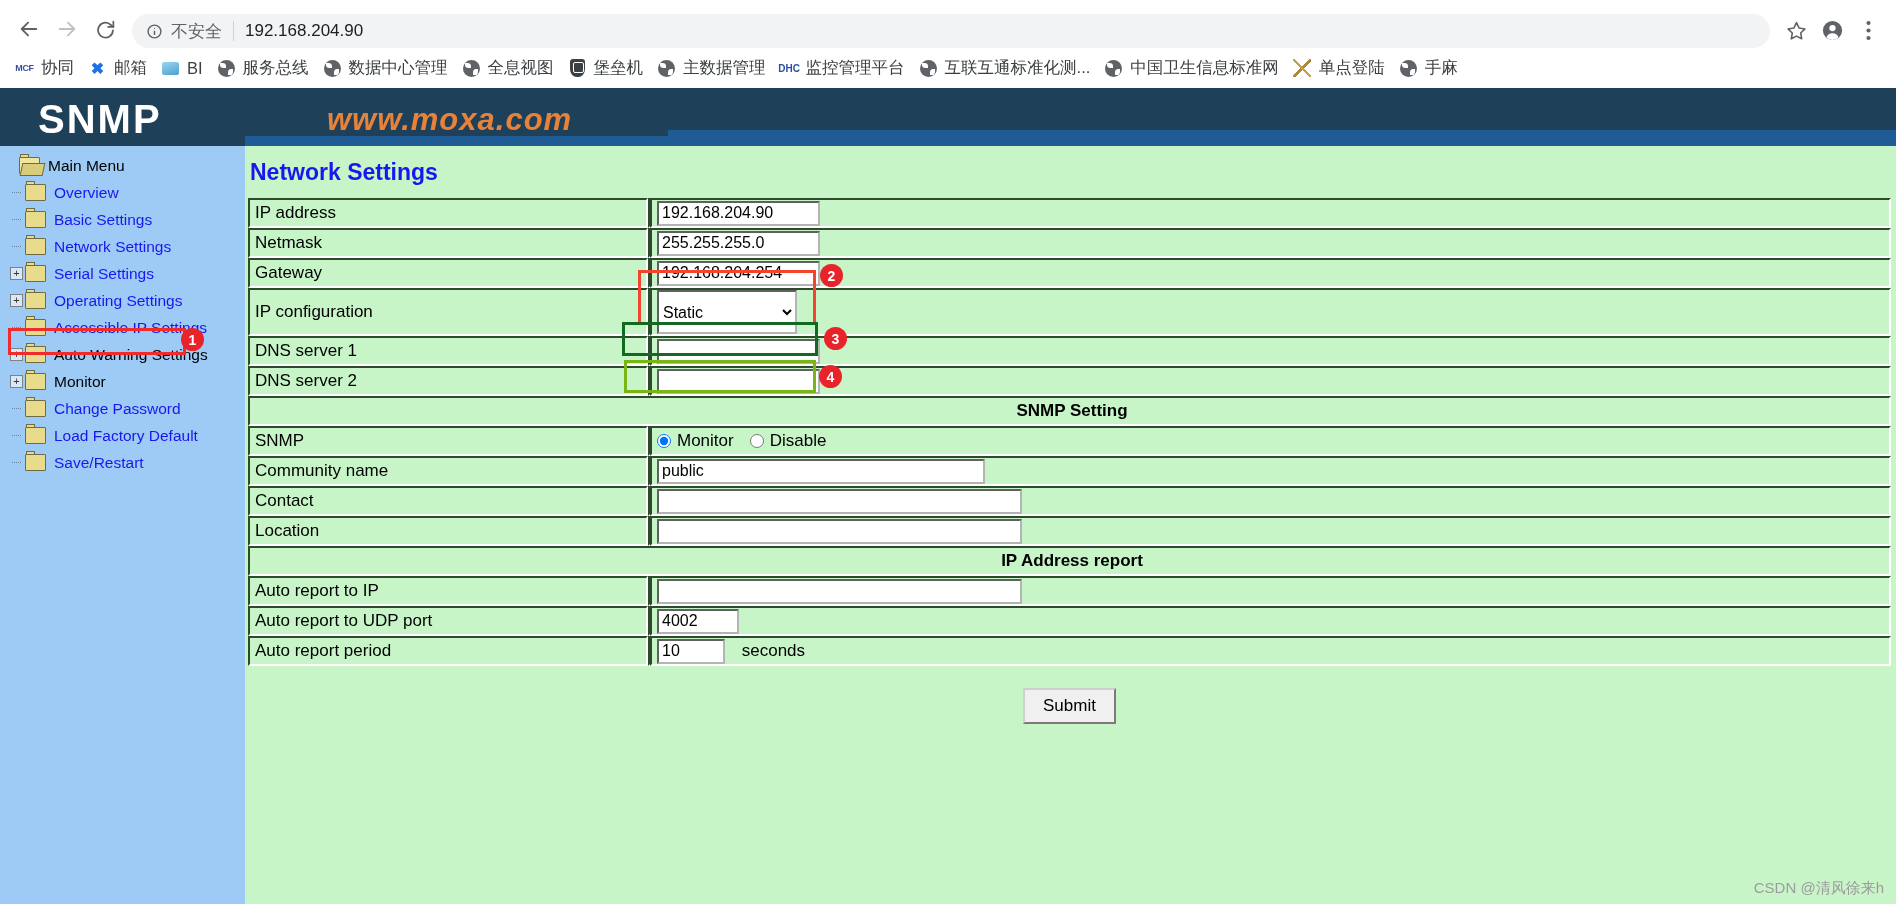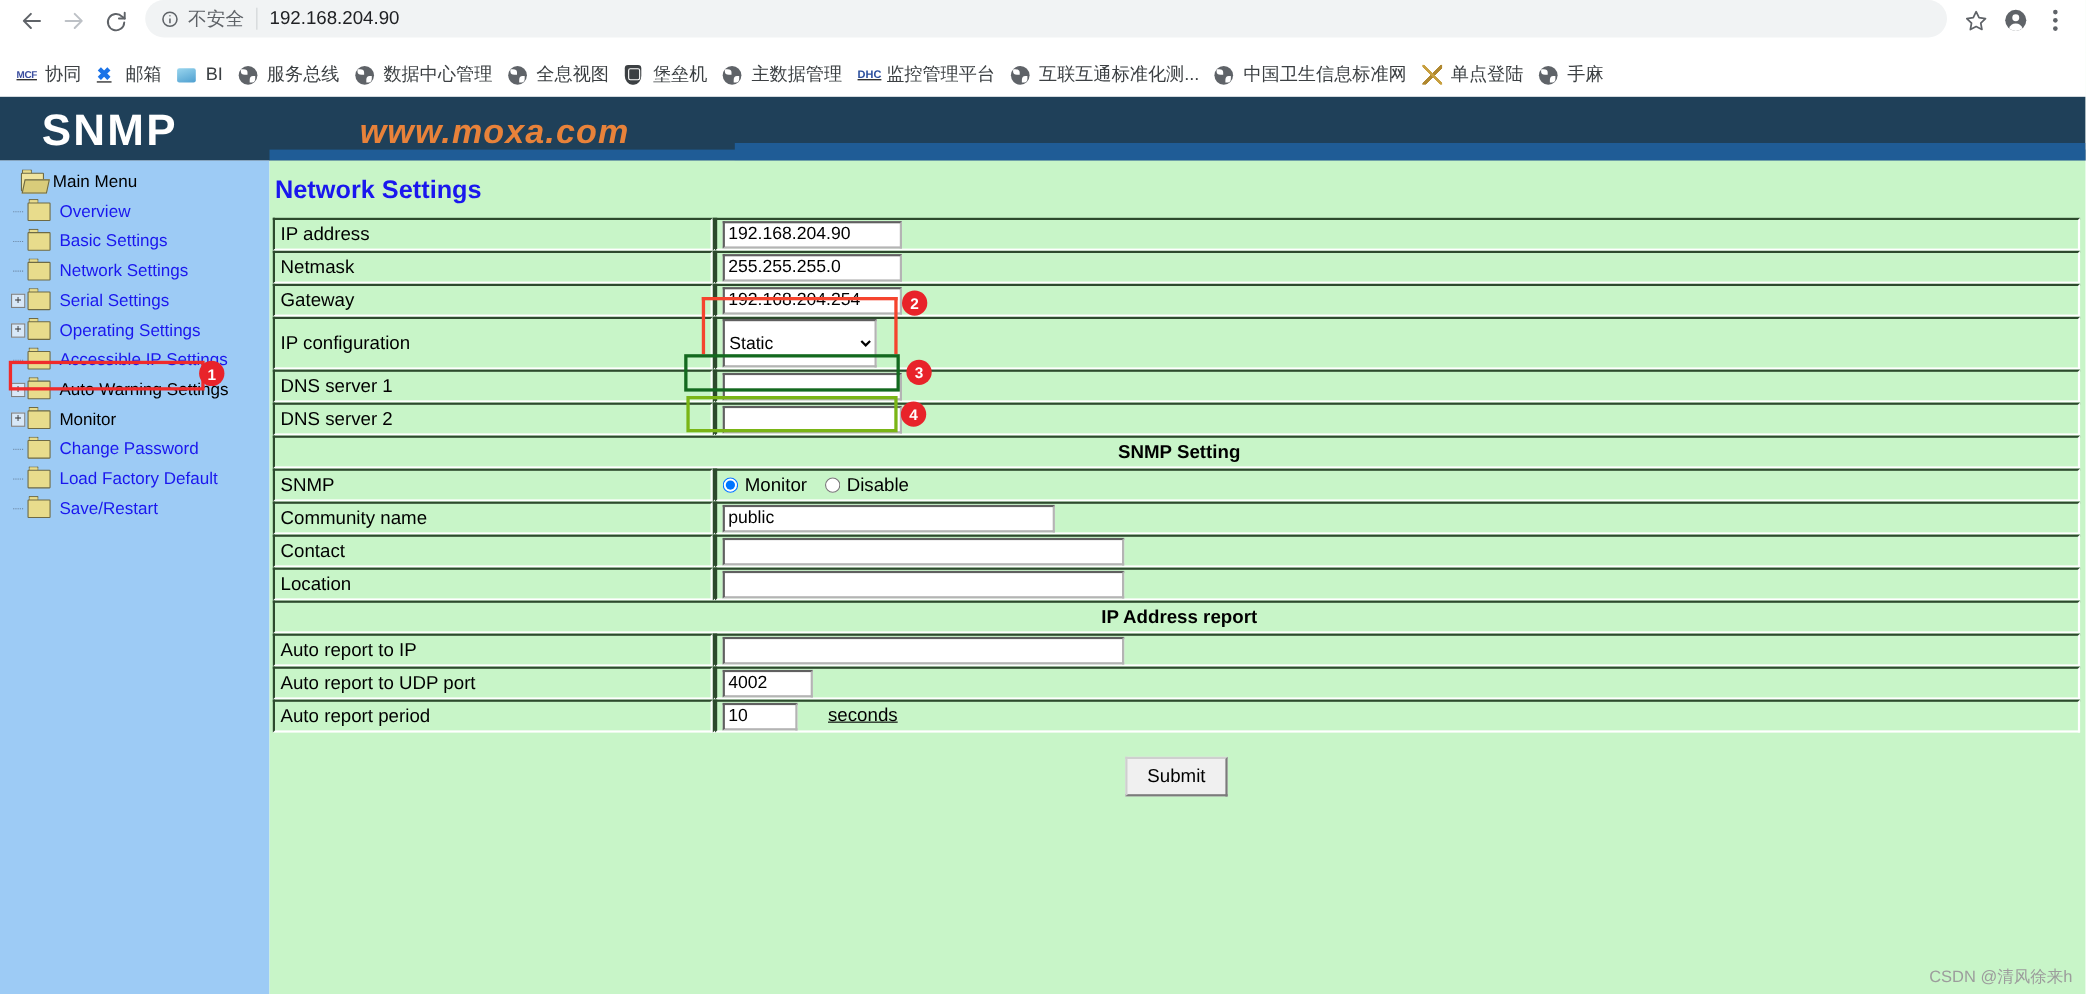--- a/index.html
+++ b/index.html
@@ -10,21 +10,21 @@
     font-family: "Liberation Sans", sans-serif;
     background: #ffffff;
   }
 
   
   #browser-chrome { width: 1896px; background: #ffffff; }
 
   #toolbar {
     height: 48px;
     display: flex;
-    align-items: flex-start;
+    align-items: flex-end;
     padding: 0 10px;
     background: #ffffff;
   }
   .nav-btn {
     width: 38px; height: 38px;
     display: flex; align-items: center; justify-content: center;
     color: #5f6368;
     border-radius: 50%;
     flex: 0 0 auto;
   }
@@ -80,23 +80,22 @@
     display: flex;
     align-items: center;
     height: 28px;
     padding: 0 7px;
     border-radius: 4px;
     flex: 0 0 auto;
   }
   .bm .bm-ico {
     width: 19px; height: 19px;
     margin-right: 7px;
-    display: flex; align-items: center; 
+    display: flex; align-items: center; justify-content: center;
     flex: 0 0 auto;
-    text-decoration: underline;
   }
   .bm .bm-label {
     font-size: 16.5px;
     color: #3c4043;
     white-space: nowrap;
   }
   .globe {
     width: 17px; height: 17px; border-radius: 50%;
     background: #5f6368;
     position: relative;
@@ -288,39 +287,39 @@
     font-family: "Liberation Sans", sans-serif;
     font-size: 16px;
     height: 25px;
     padding: 0 3px;
     border: 2px inset #b4b4b4;
     background: #ffffff;
     color: #000;
   }
   input.w-ip { width: 163px; }
   input.w-dns { width: 163px; }
-  input.w-comm { width: 302px; }
+  input.w-comm { width: 328px; }
   input.w-wide { width: 365px; }
   input.w-port { width: 82px; }
   input.w-period { width: 68px; }
 
   select.sel {
     font-family: "Liberation Sans", sans-serif;
     font-size: 16px;
     height: 44px;
     width: 140px;
     border: 2px inset #b4b4b4;
     background: #ffffff;
   }
 
   .radio-wrap { display: flex; align-items: center; font-size: 17px; }
   .radio-wrap label { display: flex; align-items: center; margin-right: 16px; }
   .radio-wrap input { margin: 0 6px 0 0; width: 14px; height: 14px; }
 
-  .unit-text { font-size: 17px; margin-left: 23px; text-decoration: underline; }
+  .unit-text { font-size: 17px; margin-left: 12px; }
 
   #submit-wrap {
     width: 1643px;
     text-align: center;
     margin-top: 22px;
   }
   #submit-btn {
     font-family: "Liberation Sans", sans-serif;
     font-size: 17px;
     padding: 6px 18px;

